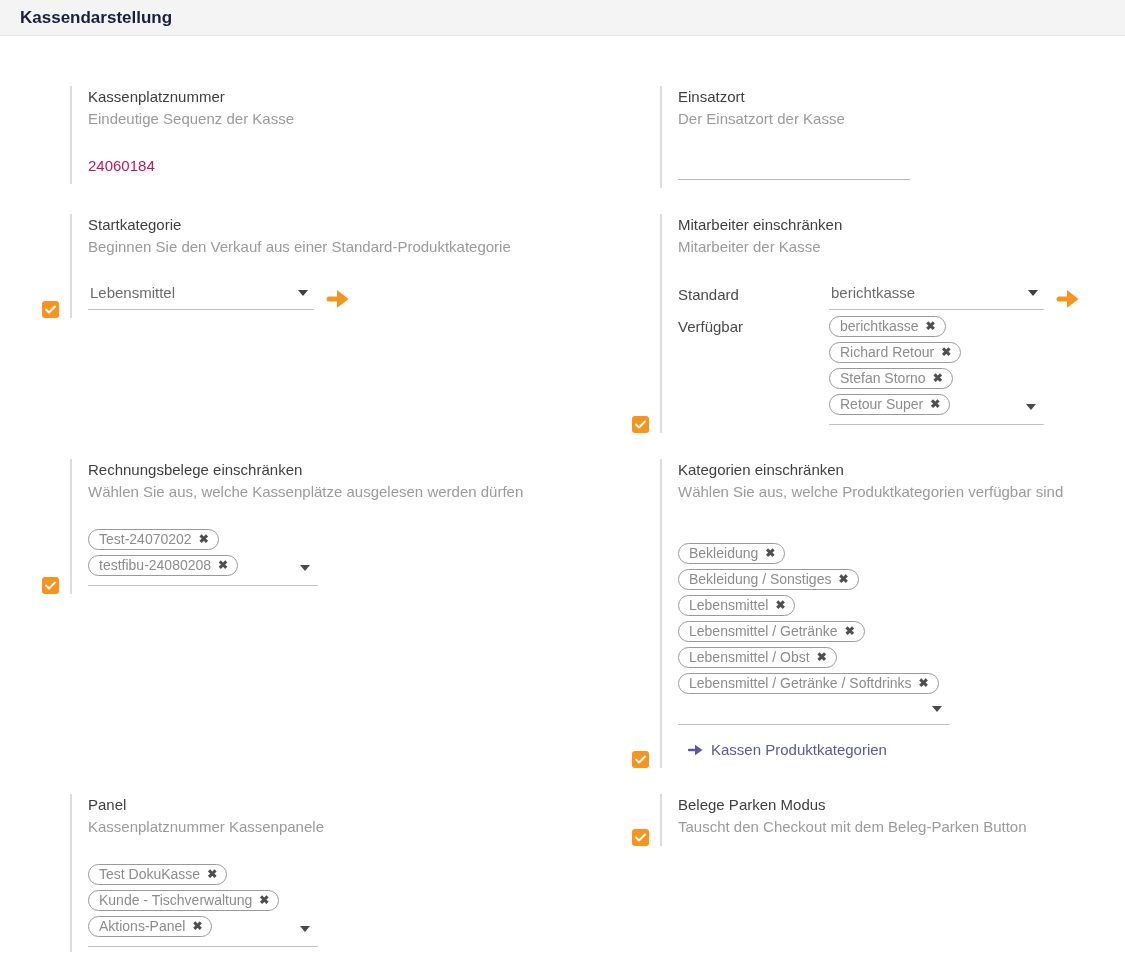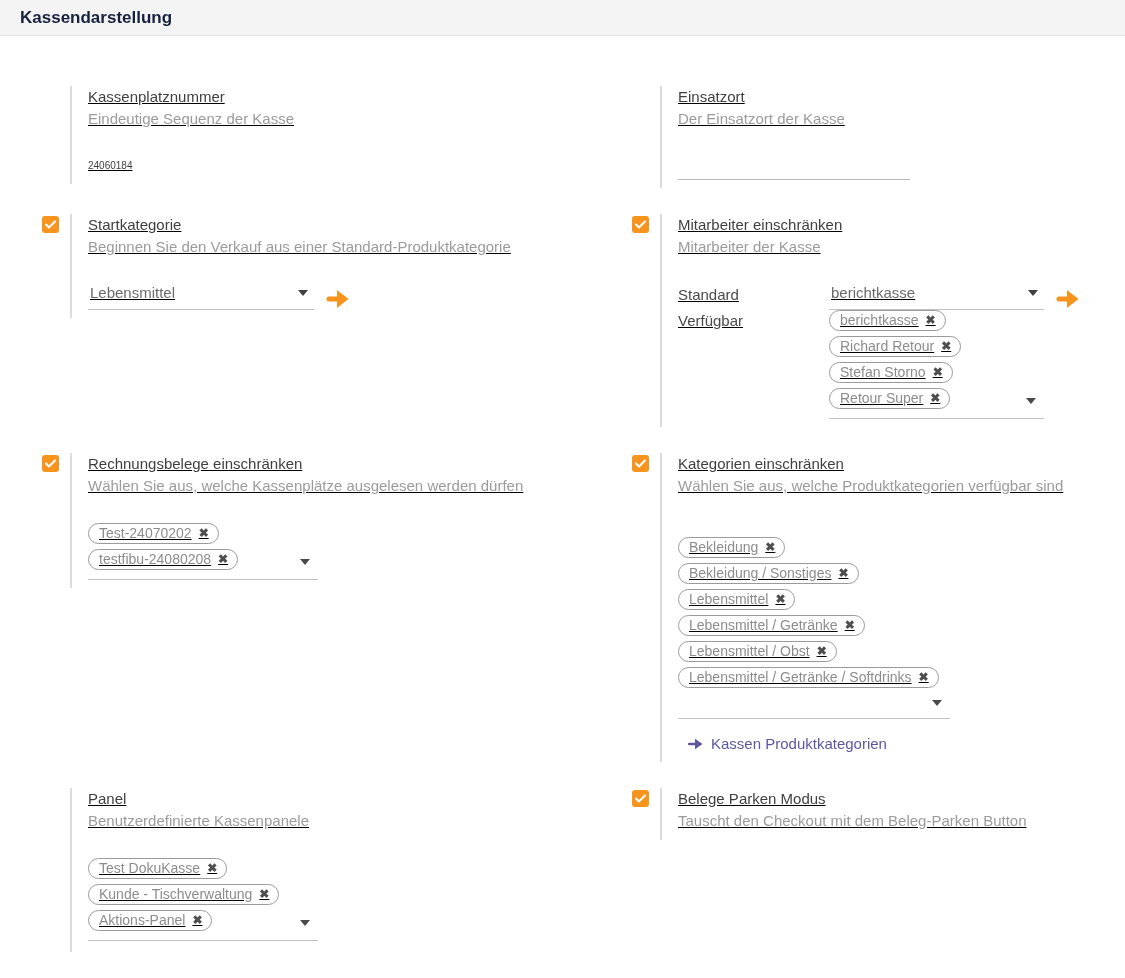--- a/index.html
+++ b/index.html
@@ -8,47 +8,47 @@
 
   
   .topbar { height: 36px; background: #f4f4f4; border-bottom: 1px solid #e3e3e3;
             display: flex; align-items: center; padding: 0 20px; }
   .topbar .title { font-size: 17px; font-weight: 700; color: #16213e; }
 
   
   .content { padding: 50px 25px 20px 42px; display: grid;
              grid-template-columns: 590px 1fr; row-gap: 26px; align-items: start; }
 
-  .cell { display: flex; align-items: flex-start; text-decoration: underline; }
+  .cell { display: flex; align-items: flex-end; }
   .checkbox-col { width: 28px; flex: none; padding-top: 2px; }
   .checkbox { width: 17px; height: 17px; border-radius: 3px; background: #f7941d;
               display: flex; align-items: center; justify-content: center; cursor: pointer; }
   .block { flex: 1; border-left: 2px solid #dcdcdc; padding: 0 0 8px 16px; min-width: 0; }
 
   .field-label { font-size: 15px; line-height: 22px; color: #3f3f3f; }
   .field-hint  { font-size: 15px; line-height: 22px; color: #9b9b9b; margin-bottom: 26px; }
   .field-hint.no-control { margin-bottom: 0; }
-  .value { font-size: 10px; color: #404040; line-height: 20px; }
+  .value { font-size: 15px; color: #be185d; line-height: 20px; }
 
   .text-input { display: block; width: 232px; height: 24px; border: none;
                 border-bottom: 1px solid #b9b9b9; outline: none; font-size: 15px;
                 color: #4a4a4a; background: transparent; padding: 0; border-radius: 0; }
 
   .control-row { display: flex; align-items: flex-end; gap: 12px; }
 
   .select { display: flex; align-items: center; width: 226px;
             border-bottom: 1px solid #c2c2c2; padding: 0 6px 8px 2px; cursor: pointer; }
   .select .select-value { flex: 1; font-size: 15px; color: #6b6b6b; white-space: nowrap; }
   .caret { width: 0; height: 0; border-left: 5px solid transparent;
            border-right: 5px solid transparent; border-top: 6px solid #3f3f3f; }
 
   .go-arrow { margin-bottom: 1px; cursor: pointer; flex: none; }
 
   .labeled-row { display: flex; align-items: flex-start; gap: 24px; }
-  .labeled-row + .labeled-row { margin-top: 0; }
+  .labeled-row + .labeled-row { margin-top: 6px; }
   .row-label { width: 127px; flex: none; font-size: 15px; color: #4a4a4a; padding-top: 2px; }
 
   .multiselect { position: relative; display: flex; flex-direction: column;
                  align-items: flex-start; gap: 5px; border-bottom: 1px solid #c2c2c2;
                  padding-bottom: 9px; cursor: pointer; }
   .multiselect .caret { position: absolute; right: 8px; bottom: 14px; border-top-color: #4a4a4a; }
   .multiselect.caret-own-row { padding-bottom: 30px; }
   .multiselect.caret-own-row .caret { bottom: 12px; }
   .w230 { width: 230px; } .w215 { width: 215px; } .w272 { width: 272px; margin-top: 40px; }
 
@@ -249,21 +249,21 @@
             </svg>
           <span>Kassen Produktkategorien</span>
         </a>
       </div>
     </div>
 
     <div class="cell">
       <div class="checkbox-col"></div>
       <div class="block">
         <div class="field-label">Panel</div>
-        <div class="field-hint">Benutzerdefinierte Kassenpanele</div>
+        <div class="field-hint">Kassenplatznummer Kassenpanele</div>
         <div class="multiselect w230">
 
             <span class="tag">
               <span>Test DokuKasse</span>
               <span class="tag-x">✖</span>
             </span>
 
             <span class="tag">
               <span>Kunde - Tischverwaltung</span>
               <span class="tag-x">✖</span>

